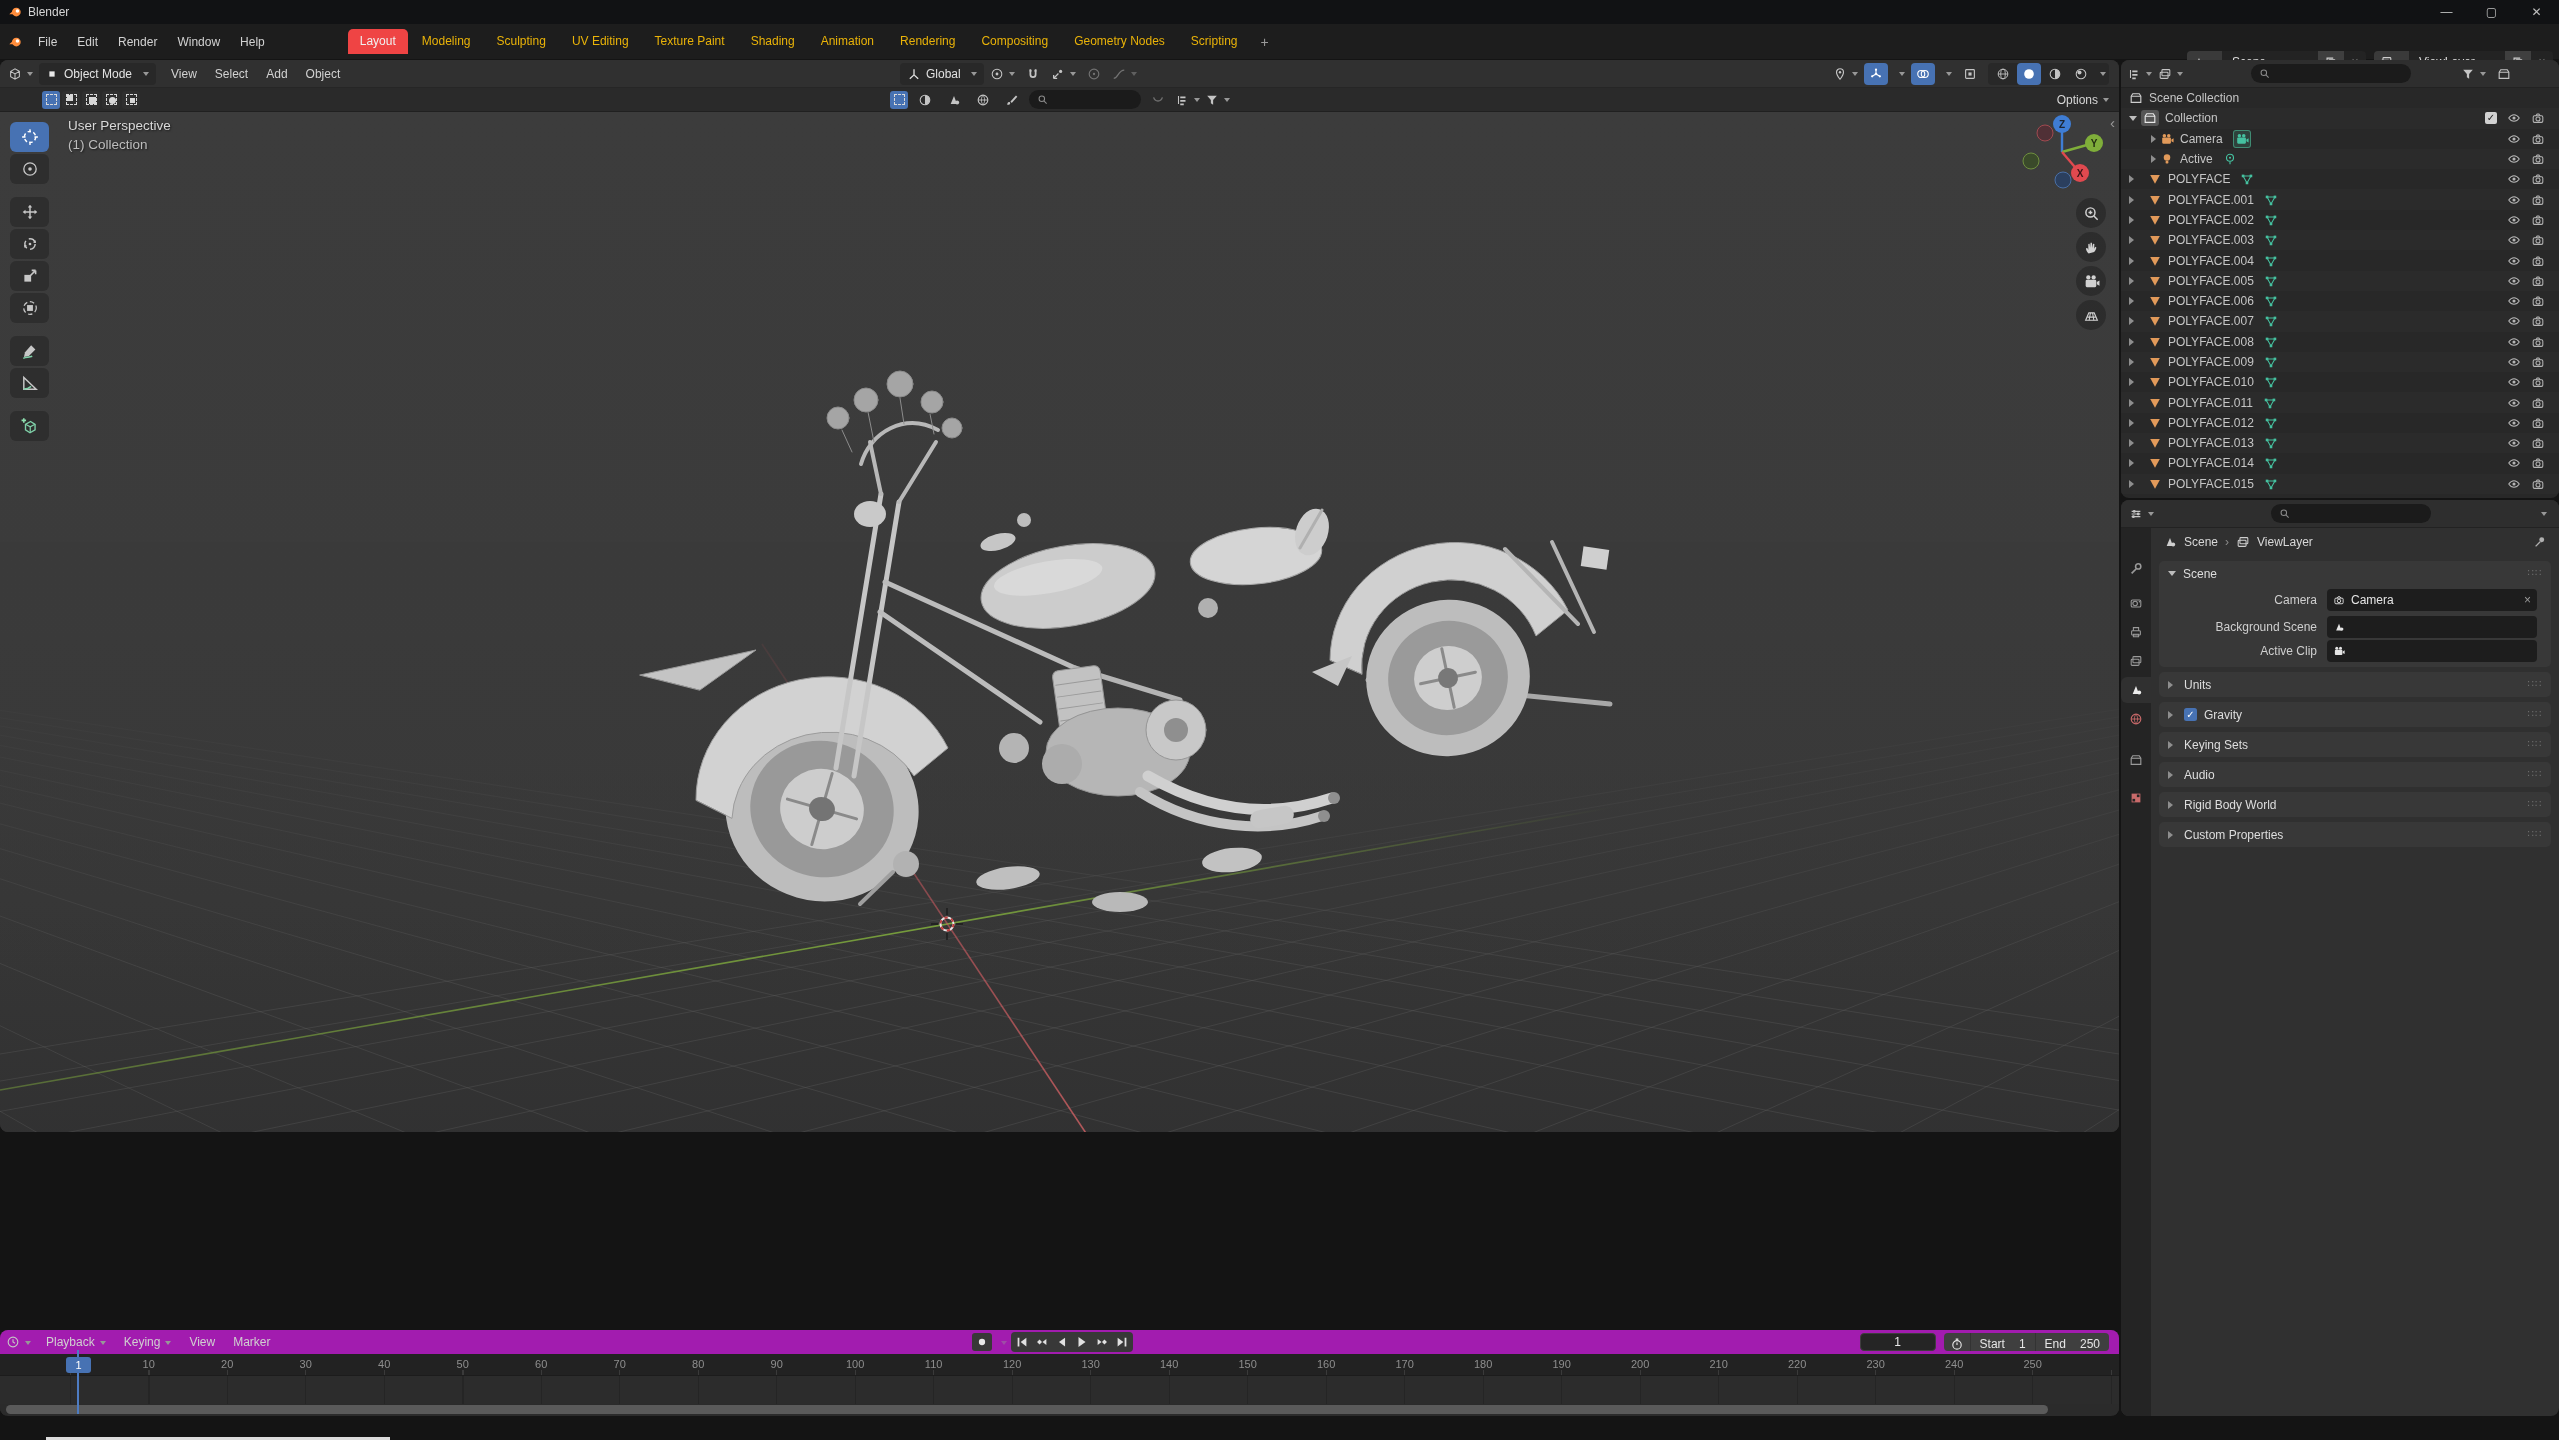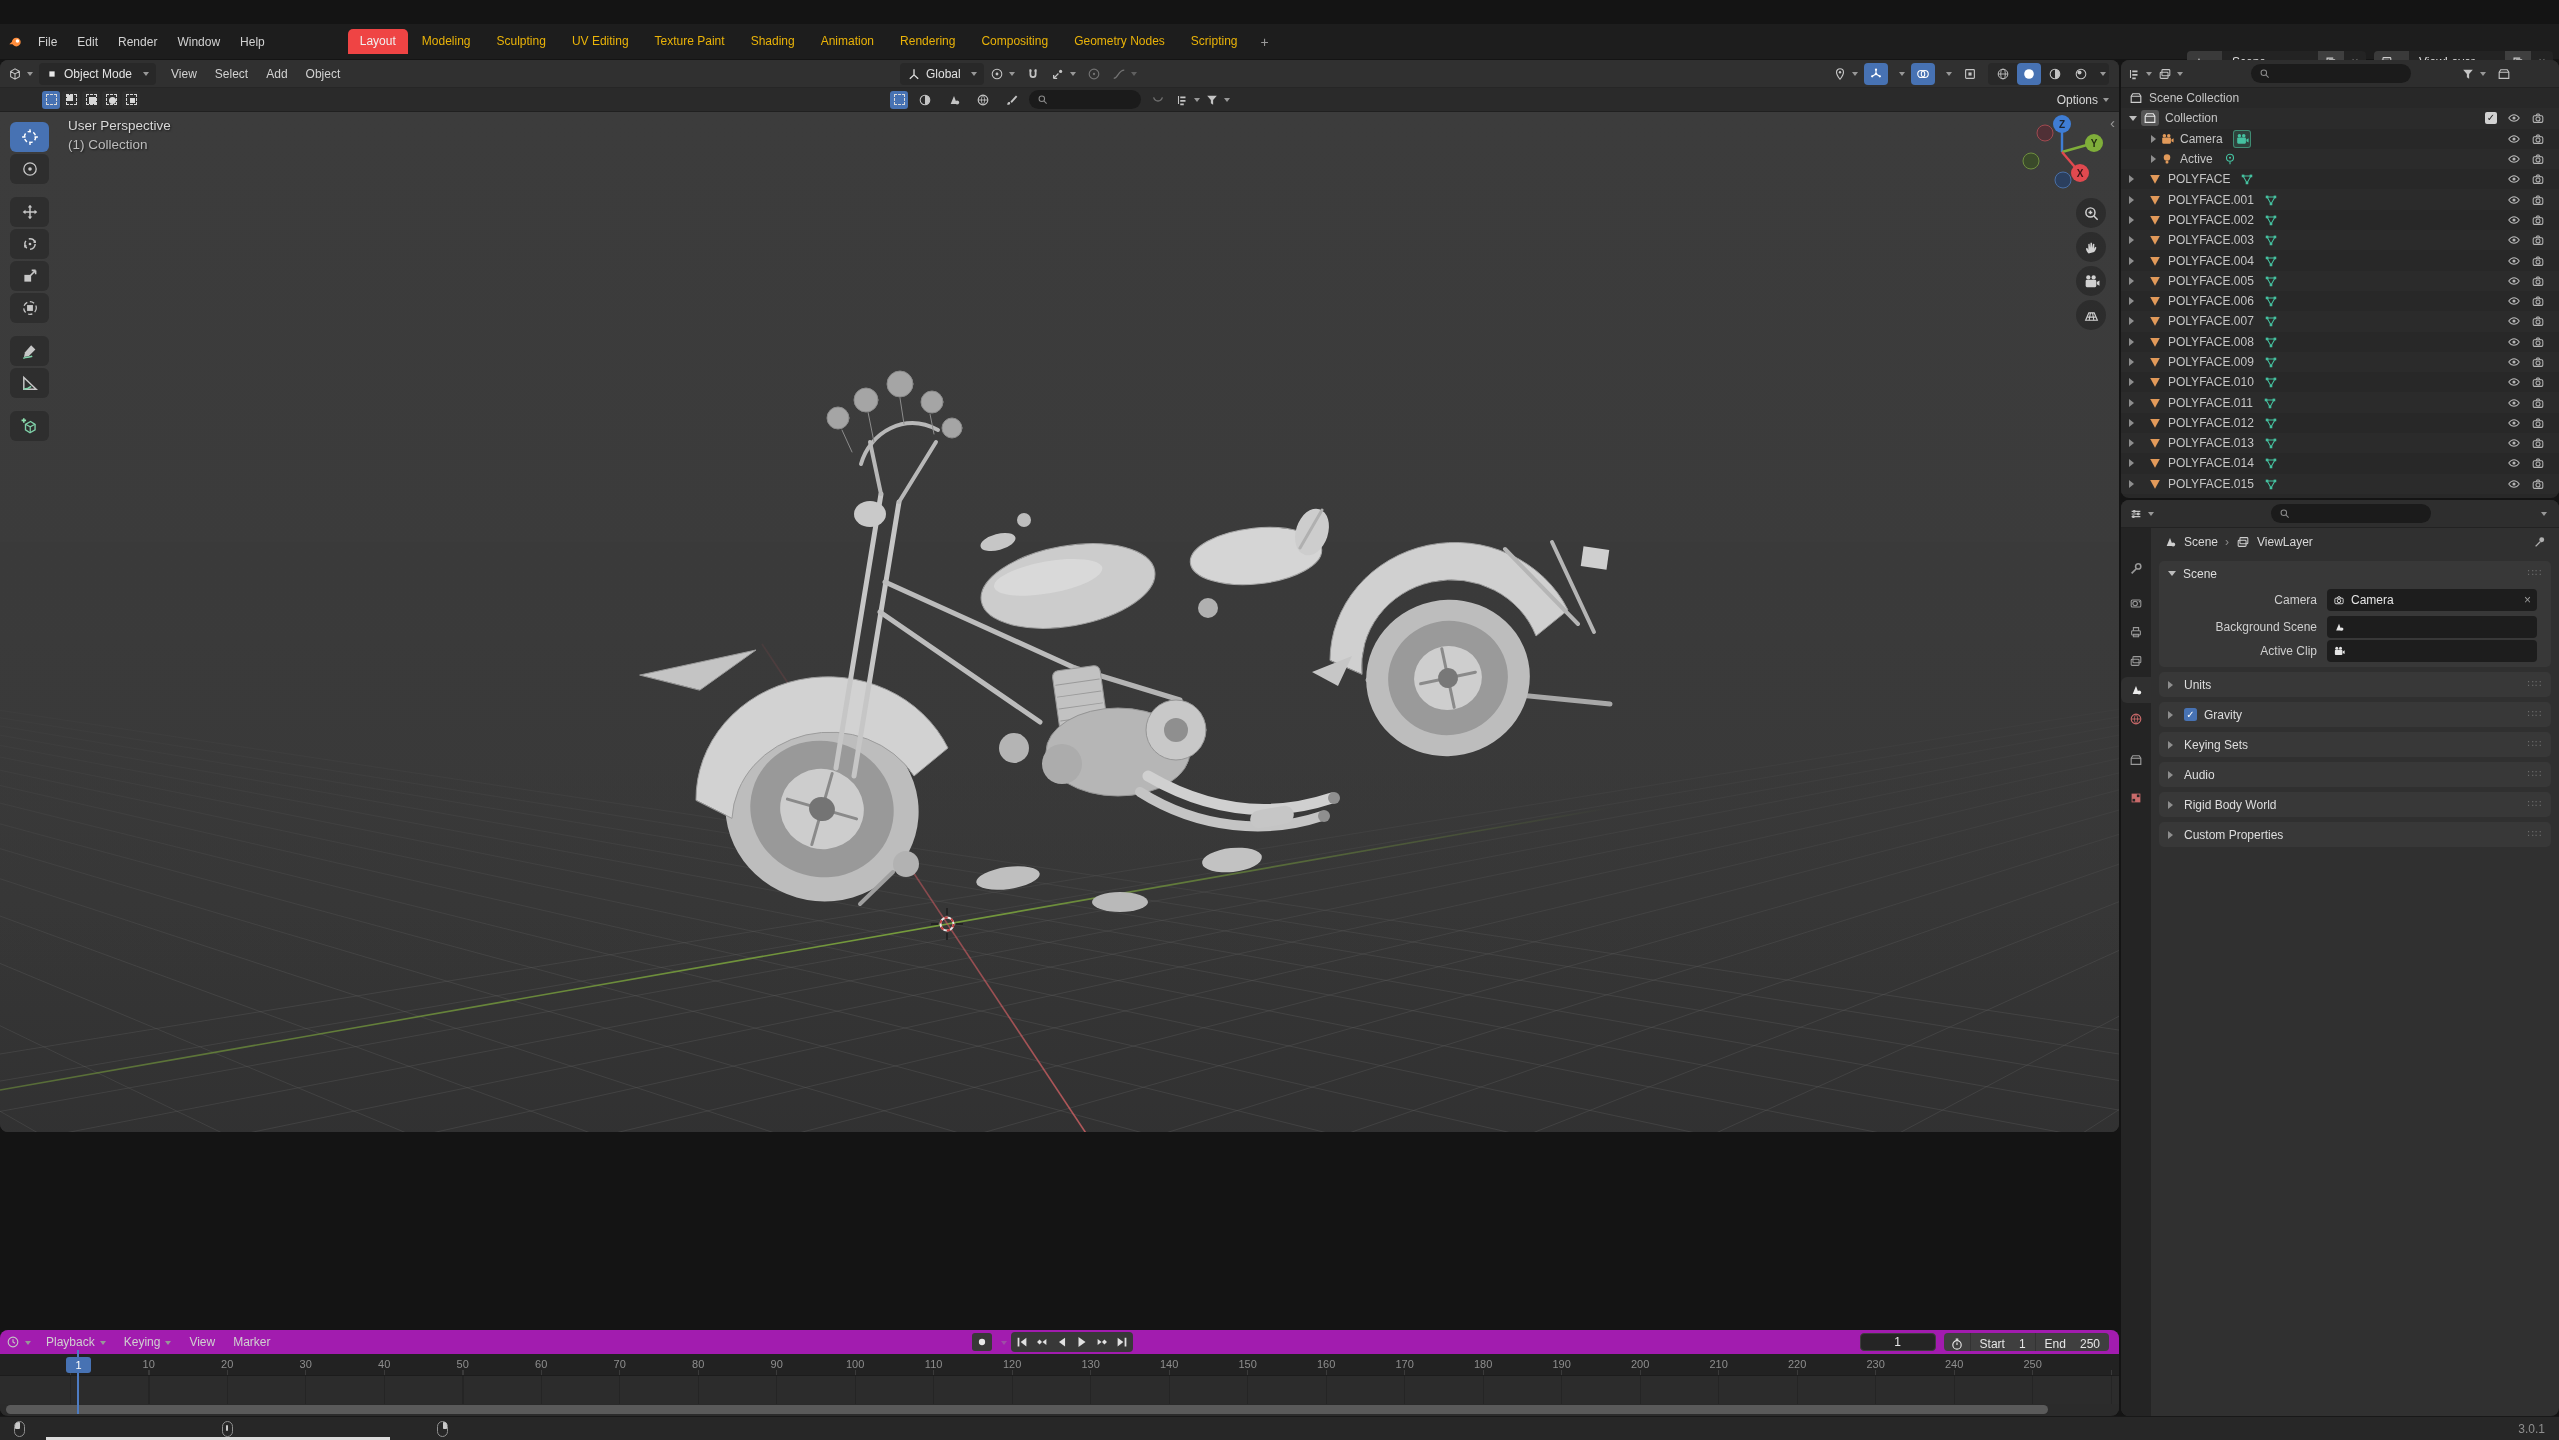--- a/index.html
+++ b/index.html
@@ -396,20 +396,31 @@
       </symbol>
   <symbol id="s-pie" viewBox="0 0 16 16">
         <circle cx="8" cy="8" r="5.5" fill="none" stroke="currentColor" stroke-width="1.2"></circle>
         <path d="M8 2.5a5.5 5.5 0 0 1 0 11z" fill="currentColor"></path>
       </symbol>
 </defs>
 </svg>
 
 <div id="app">
 
+  <div id="titlebar" class="abs">
+    <svg class="ic">
+        <use href="#s-blender"></use>
+      </svg>
+    <span class="t">Blender</span>
+    <div id="wincontrols">
+      <span>—</span>
+      <span>▢</span>
+      <span>✕</span>
+    </div>
+  </div>
 
   <div id="topbar" class="abs">
     <svg class="ic abs" style="left:8px">
         <use href="#s-blender"></use>
       </svg>
     <div id="menu-list">
         <span class="mi">File</span>
         <span class="mi">Edit</span>
         <span class="mi">Render</span>
         <span class="mi">Window</span>
@@ -1627,26 +1638,14 @@
             <div class="panel-h">
               <span class="tri-r"></span>
               <span>Custom Properties</span>
               <span class="gripdots">∷∷</span>
             </div>
           </div>
         </div>
     </div>
   </div>
 
-  <div id="statusbar" class="abs">
-    <span class="mouse m-left" style="left:14px">
-        <i></i>
-      </span>
-    <span class="mouse m-mid" style="left:222px">
-        <i></i>
-      </span>
-    <span class="mouse m-right" style="left:437px">
-        <i></i>
-      </span>
-    <span id="version">3.0.1</span>
-  </div>
   <div id="taskbar-sliver"></div>
 </div>
 
 </body></html>

